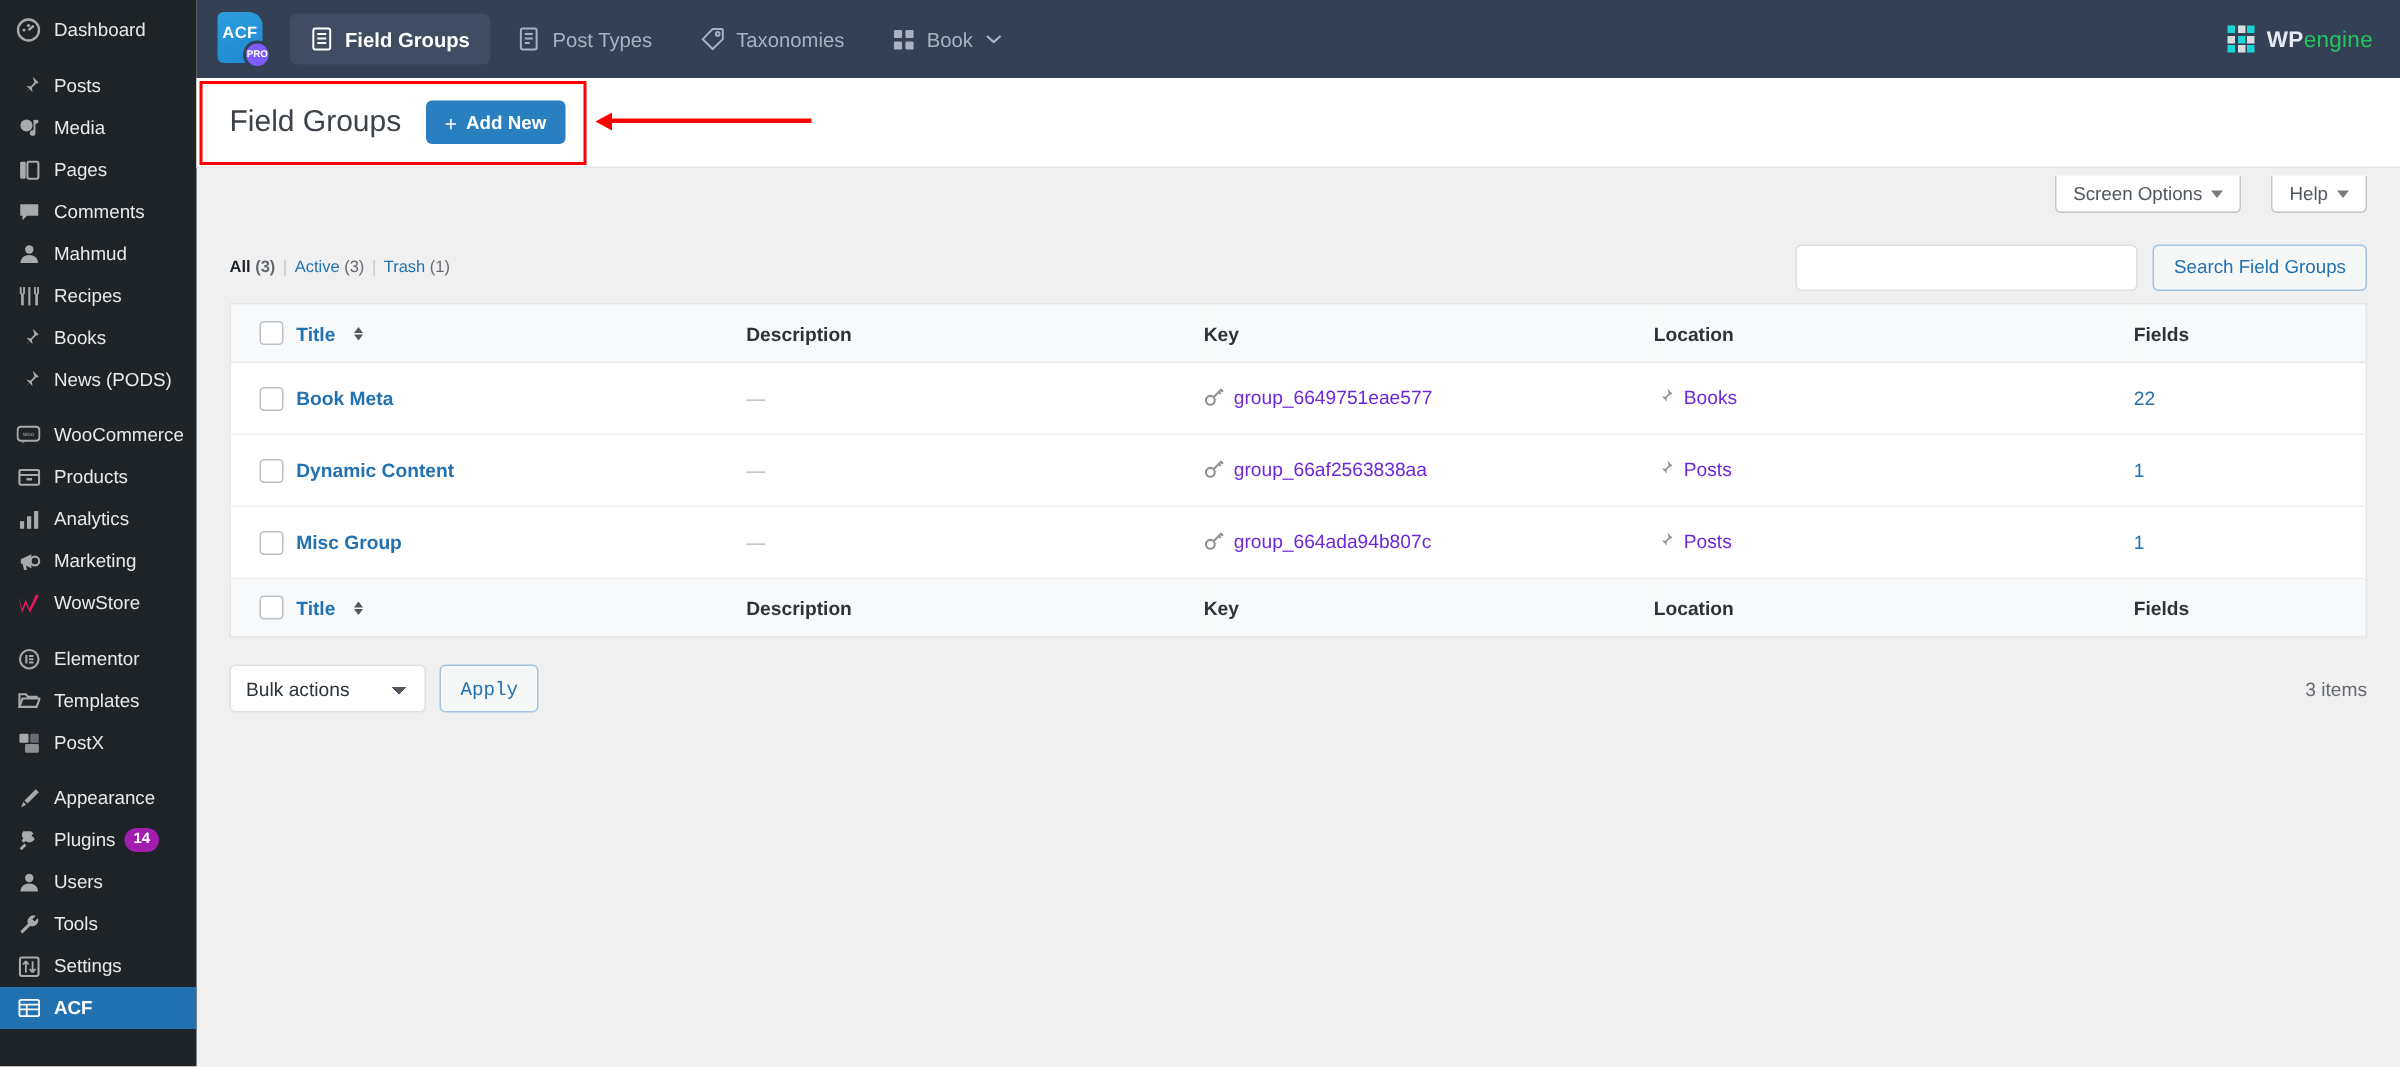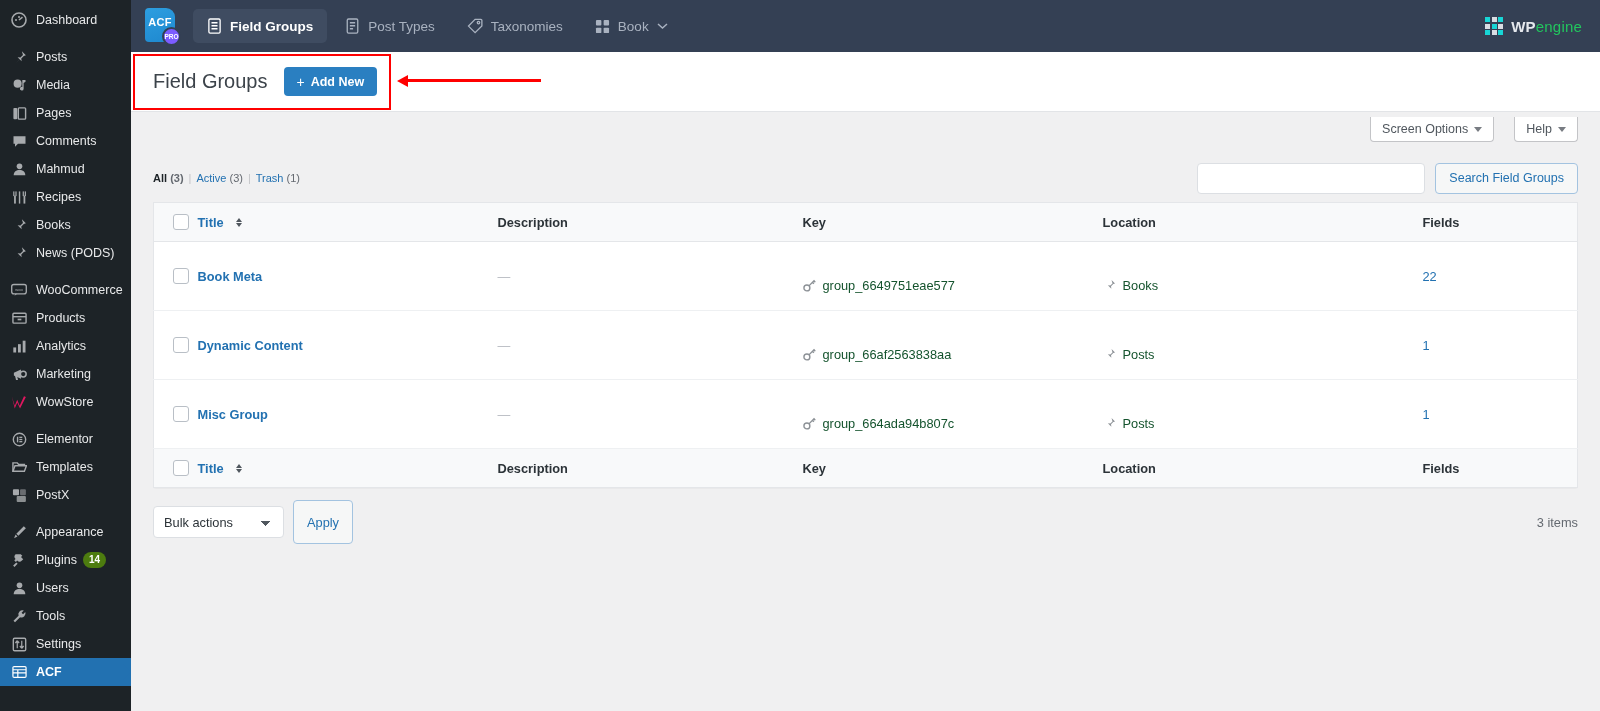--- a/index.html
+++ b/index.html
@@ -47,21 +47,21 @@
   }
   .menu-item.active .ic { color: #fff; }
   .menu-item.active::after {
     content: "";
     position: absolute; right: -8px; top: 50%;
     transform: translateY(-50%);
     border: 8px solid transparent;
     border-left-color: #2271b1;
   }
   .badge {
-    background: #4d7c0f; color: #fff;
+    background: #a21caf; color: #fff;
     border-radius: 10px;
     font-size: 10px; font-weight: 700;
     padding: 1px 6px;
     margin-left: 6px;
     line-height: 14px;
   }
 
   
   .main { flex: 1; display: flex; flex-direction: column; background: #f0f0f1; min-width: 0; }
 
@@ -266,21 +266,21 @@
   .sort-ind i {
     width: 0; height: 0; display: block;
     border-left: 3.5px solid transparent;
     border-right: 3.5px solid transparent;
   }
   .sort-ind i.up { border-bottom: 4px solid #50575e; }
   .sort-ind i.dn { border-top: 4px solid #50575e; }
 
   .row-title { color: #2271b1; font-weight: 600; text-decoration: none; cursor: pointer; font-size: 12.8px; text-align: center; }
   .dash { color: #b6bac0; }
-  .cell-ic { display: inline-flex; align-items: center; gap: 7px; color: #14532d; margin-top: 21px; }
+  .cell-ic { display: inline-flex; align-items: center; gap: 7px; color: #6d28d9; }
   .cell-ic svg { display:block; color:#8c9196; flex:0 0 auto; }
   .fld-link { color: #2271b1; text-decoration: none; cursor: pointer; }
 
   
   .tablenav {
     display: flex; align-items: center;
     margin-top: 17px; height: 34px;
   }
   .bulk-select {
     width: 131px; height: 32px;
@@ -291,25 +291,25 @@
     appearance: none; cursor: pointer;
     background-image:
       linear-gradient(45deg, transparent 50%, #50575e 50%),
       linear-gradient(135deg, #50575e 50%, transparent 50%);
     background-position: calc(100% - 17px) 14px, calc(100% - 12px) 14px;
     background-size: 5px 5px, 5px 5px;
     background-repeat: no-repeat;
   }
   .apply-btn {
     margin-left: 9px;
-    height: 44px; padding: 0 13px;
+    height: 32px; padding: 0 13px;
     background: #f6f7f7; color: #2271b1;
     border: 1px solid #a3c3e0; border-radius: 4px;
     font-size: 12.8px; cursor: pointer;
-    font-family: Liberation Sans, sans-serif;
+    font-family: Liberation Mono, monospace;
   }
   .items-count { margin-left: auto; font-size: 12.8px; color: #646970; }
 </style>
 </head>
 <body>
 
 <div class="app">
 
   <nav class="sidebar">
 

